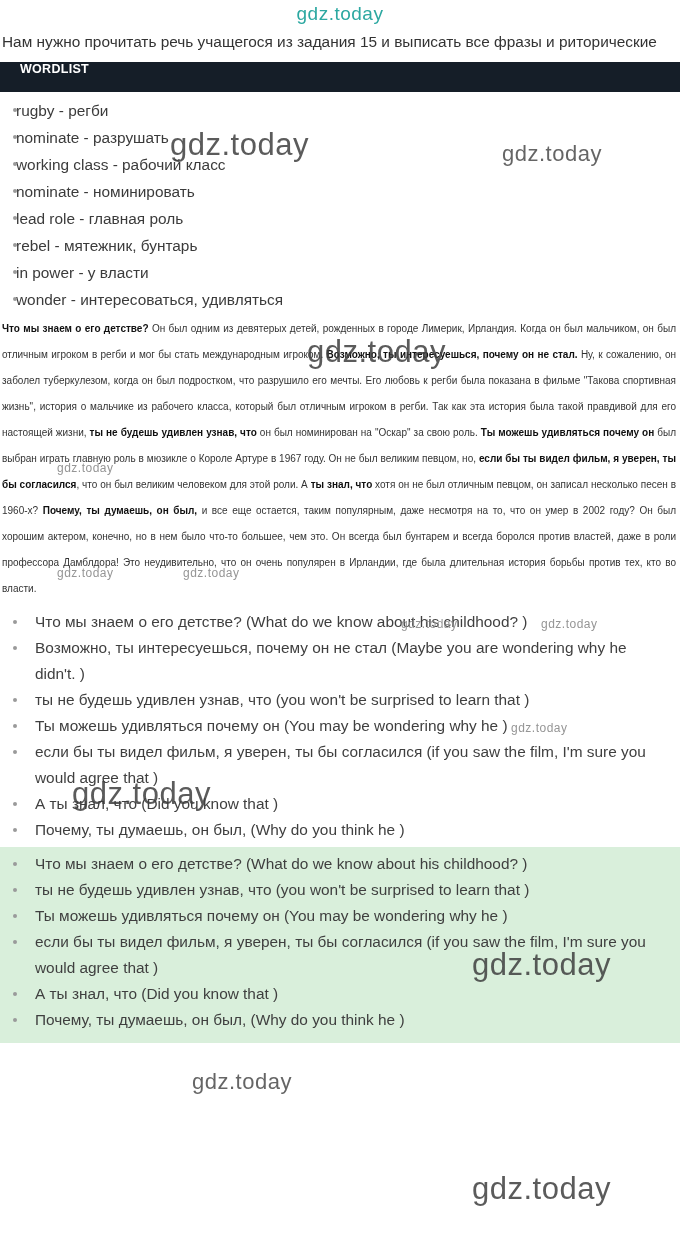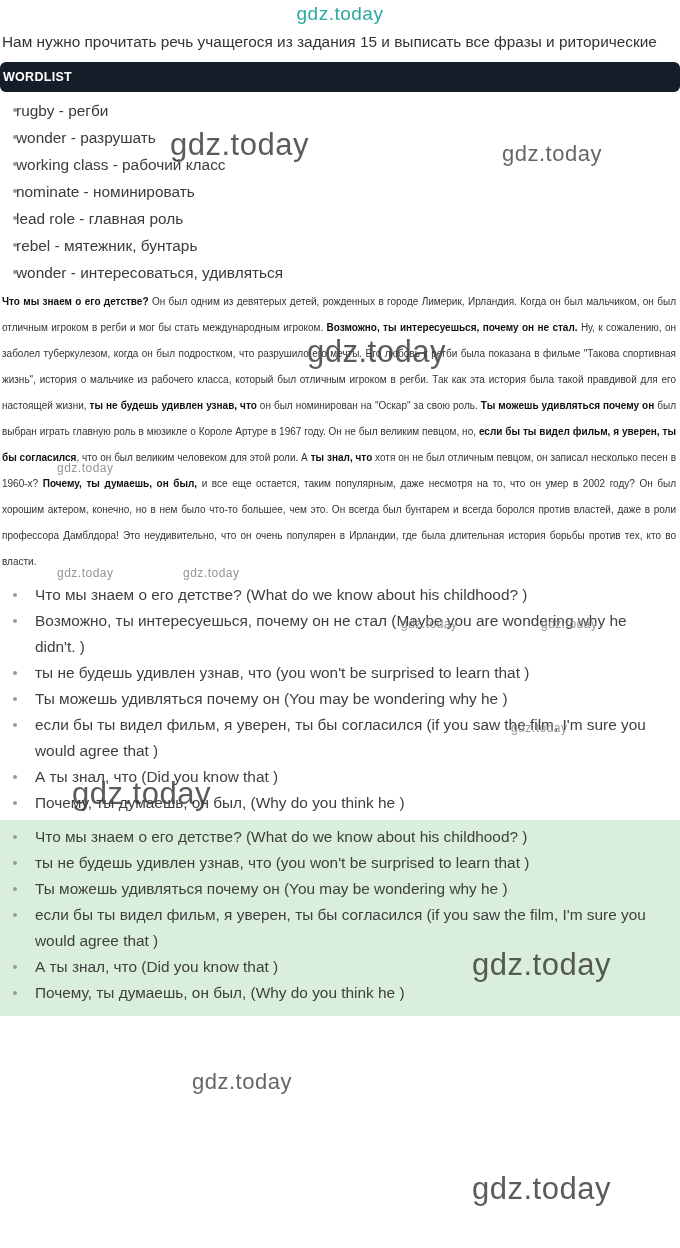--- a/index.html
+++ b/index.html
@@ -11,22 +11,22 @@
   }
   .wm-top {
     height: 27px; padding-top: 3px; text-align: center;
     font-size: 19px; letter-spacing: 0.5px; color: #2ca8a1;
   }
   .intro { padding: 2px 6px 0 2px; font-size: 15.4px; line-height: 26.5px; color: #333; }
   .intro .link { color: #2ca8a1; }
   .band {
     position: relative; margin-top: -20px; height: 30px; width: 680px;
     background: #151e28; color: #ffffff;
-    display: flex; align-items: center; padding-left: 3px;
-    font-size: 12.5px; font-weight: bold; letter-spacing: 0.3px; border-radius: 6px;
+    display: flex; padding-left: 20px;
+    font-size: 12.5px; font-weight: bold; letter-spacing: 0.3px;
   }
   ul.wordlist { list-style: none; padding: 5px 0 0 0; }
   ul.wordlist li {
     position: relative; padding-left: 16px; padding-right: 10px;
     font-size: 15.4px; line-height: 27px; color: #3b3b3b;
   }
   ul.wordlist li::before, ul.answers li::before {
     content: ""; position: absolute; left: 13px; top: 11px;
     width: 4px; height: 4px; border-radius: 50%; background: #9a9a9a;
   }
@@ -57,25 +57,26 @@
 
 <p class="intro"><span>Нам нужно прочитать речь учащегося из задания 15 и выписать все фразы и риторические вопросы, которые используются, чтобы установить и поддержать контакт </span><span class="link">со слушателями</span></p>
 
 <div class="band">
   <span>WORDLIST</span>
 </div>
 
 <ul class="wordlist">
 
 <li>rugby - регби</li>
-    <li>wonder - разрушать</li>
+    <li>nominate - разрушать</li>
     <li>working class - рабочий класс</li>
     <li>nominate - номинировать</li>
     <li>lead role - главная роль</li>
     <li>rebel - мятежник, бунтарь</li>
+    <li>in power - у власти</li>
     <li>wonder - интересоваться, удивляться</li>
   </ul>
 
 <p class="story">
   
 <span class="bold">Что мы знаем о его детстве? </span><span>Он был одним из девятерых детей, рожденных в городе Лимерик, Ирландия. Когда он был мальчиком, он был отличным игроком в регби и мог бы стать международным игроком. </span><span class="bold">Возможно, ты интересуешься, почему он не стал.</span><span> Ну, к сожалению, он заболел туберкулезом, когда он был подростком, что разрушило его мечты. Его любовь к регби была показана в фильме "Такова спортивная жизнь", история о мальчике из рабочего класса, который был отличным игроком в регби. Так как эта история была такой правдивой для его настоящей жизни, </span><span class="bold">ты не будешь удивлен узнав, что</span><span> он был номинирован на "Оскар" за свою роль. </span><span class="bold">Ты можешь удивляться почему он</span><span> был выбран играть главную роль в мюзикле о Короле Артуре в 1967 году. Он не был великим певцом, но, </span><span class="bold">если бы ты видел фильм, я уверен, ты бы согласился</span><span>, что он был великим человеком для этой роли. А </span><span class="bold">ты знал, что</span><span> хотя он не был отличным певцом, он записал несколько песен в 1960-х? </span><span class="bold">Почему, ты думаешь, он был,</span><span> и все еще остается, таким популярным, даже несмотря на то, что он умер в 2002 году? Он был хорошим актером, конечно, но в нем было что-то большее, чем это. Он всегда был бунтарем и всегда боролся против властей, даже в роли профессора Дамблдора! Это неудивительно, что он очень популярен в Ирландии, где была длительная история борьбы против тех, кто во власти.</span></p>
 
 <ul class="answers">
 
 <li>Что мы знаем о его детстве? (What do we know about his childhood? )</li>

